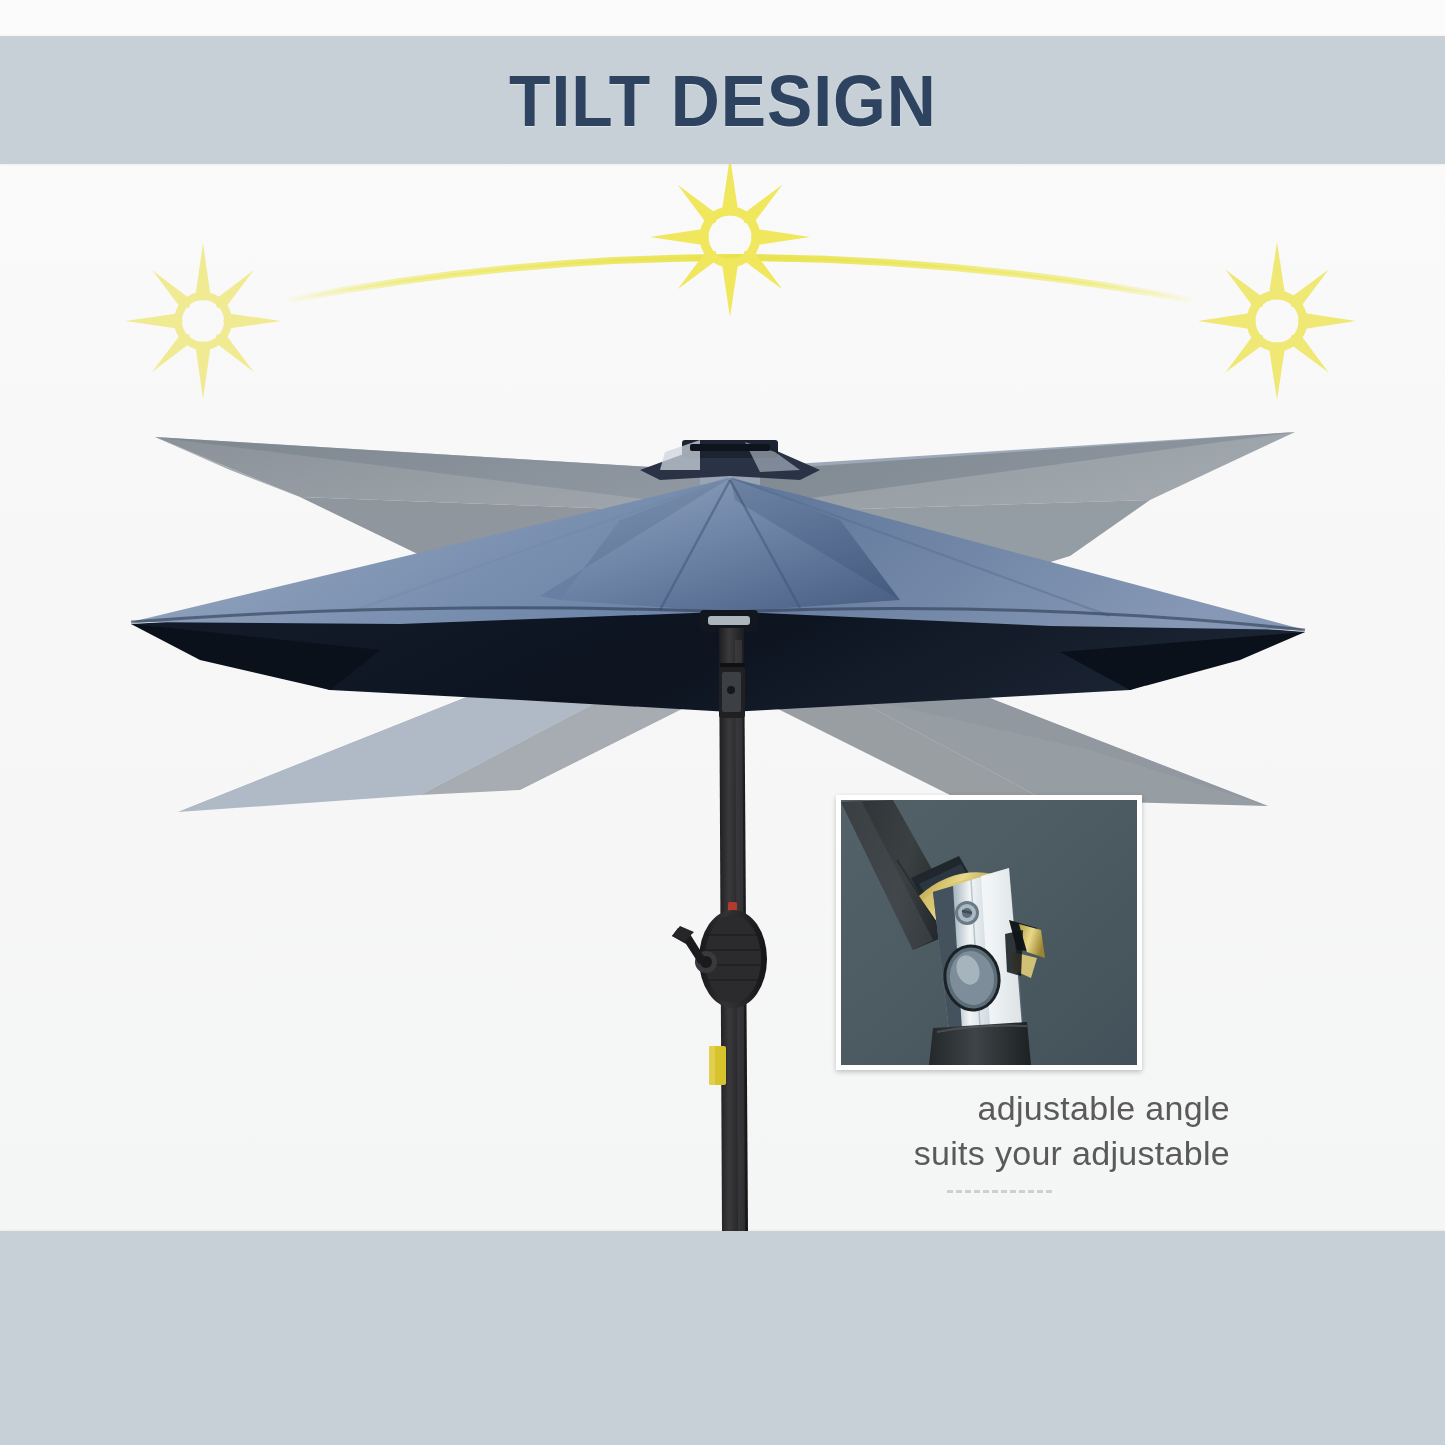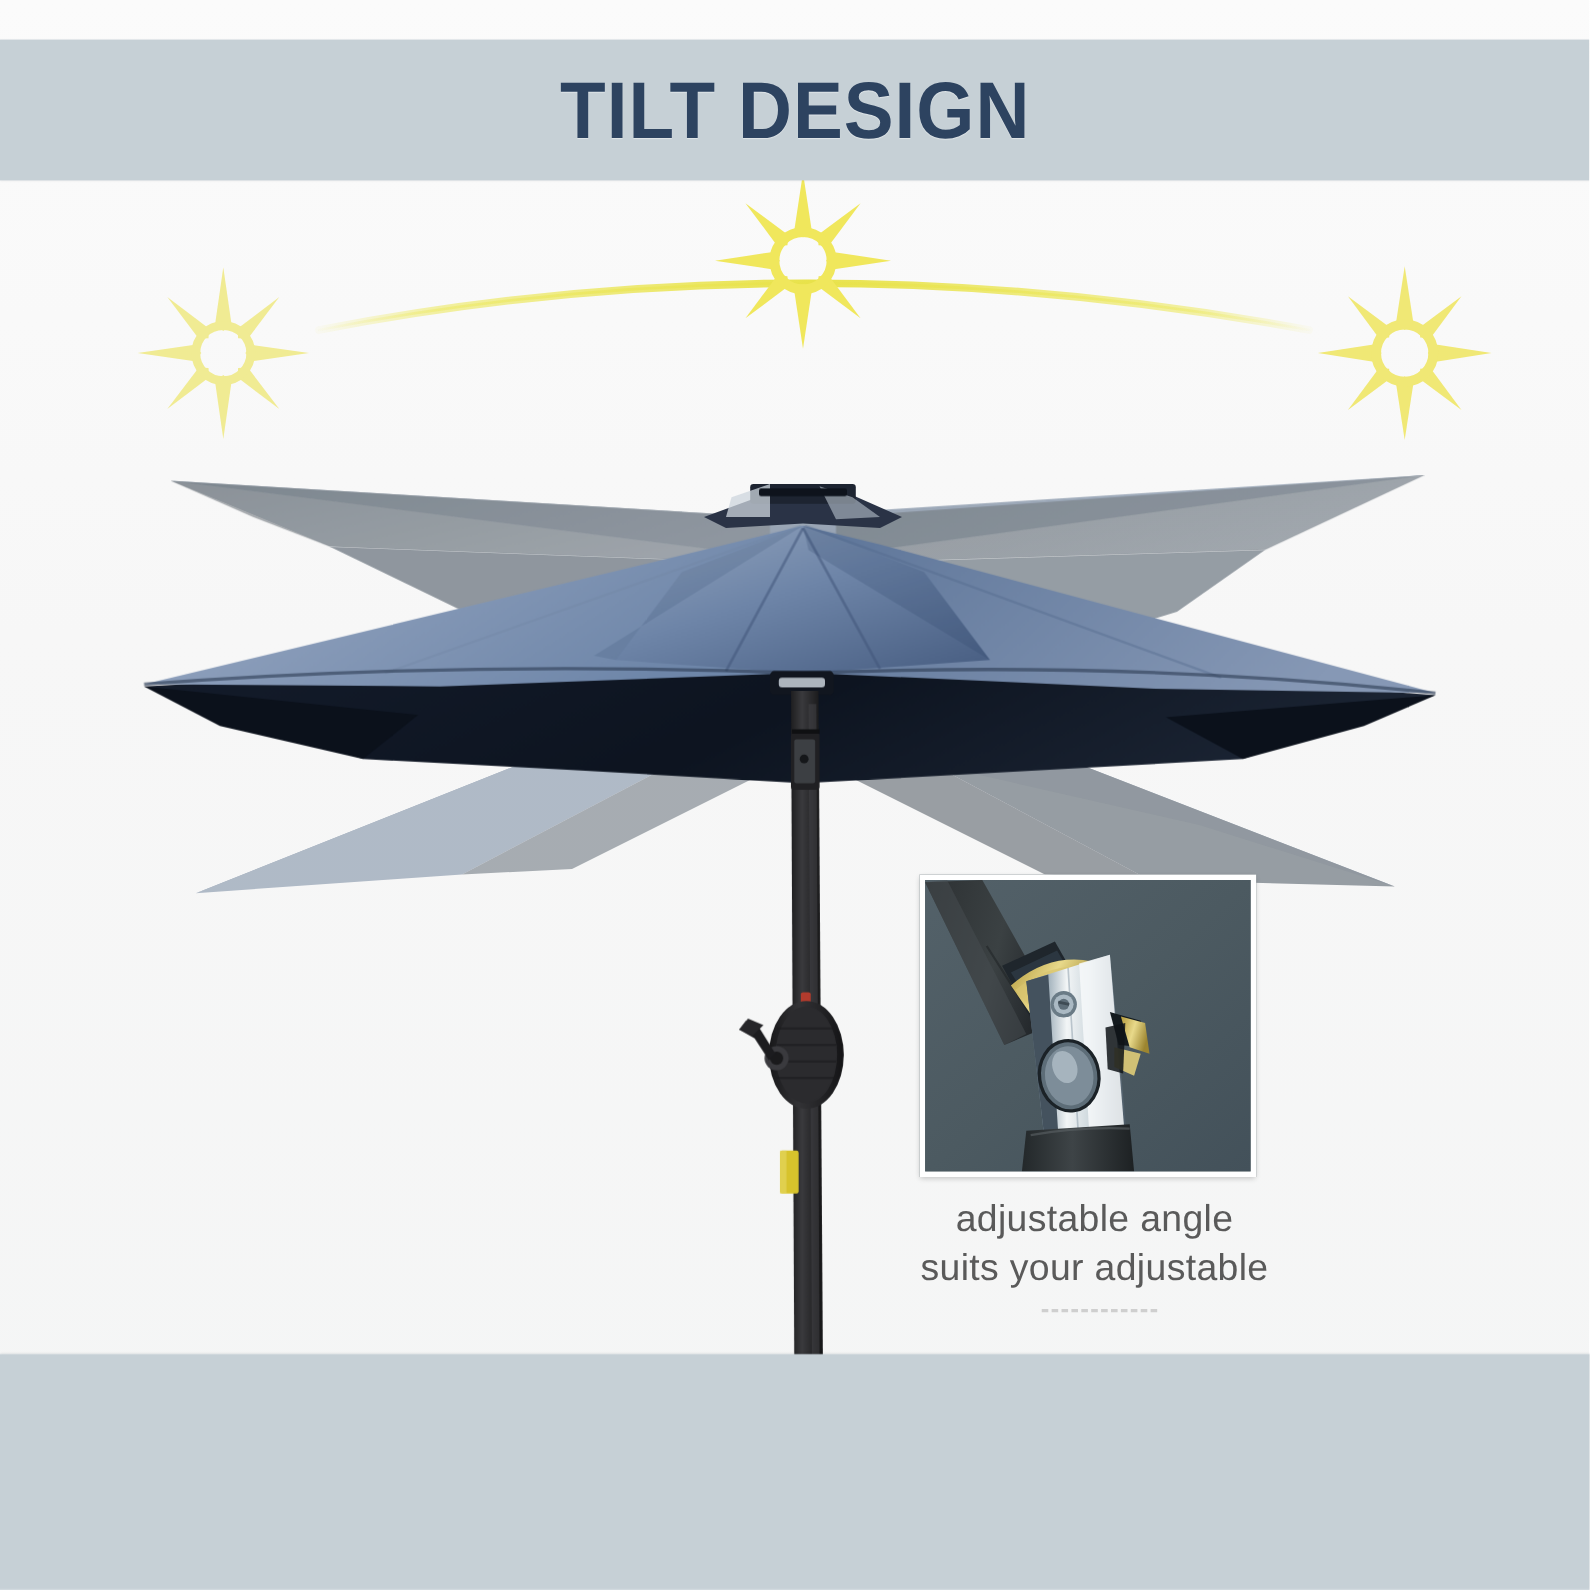--- a/index.html
+++ b/index.html
@@ -102,21 +102,21 @@
     left: 760px;
     top: 1086px;
     width: 470px;
     text-align: center;
     color: #5a5a5a;
     font-size: 34px;
     line-height: 1.33;
     font-weight: 300;
     letter-spacing: 0.3px;
   }
-  .caption .line { display: block; white-space: nowrap; }
+  .caption .line { display: block; white-space: nowrap; text-align: right; }
   .dash-rule {
     position: absolute;
     left: 947px;
     top: 1190px;
     width: 105px;
     height: 0;
     border-top: 3px dashed #cfcfcf;
   }
 </style>
 </head>

